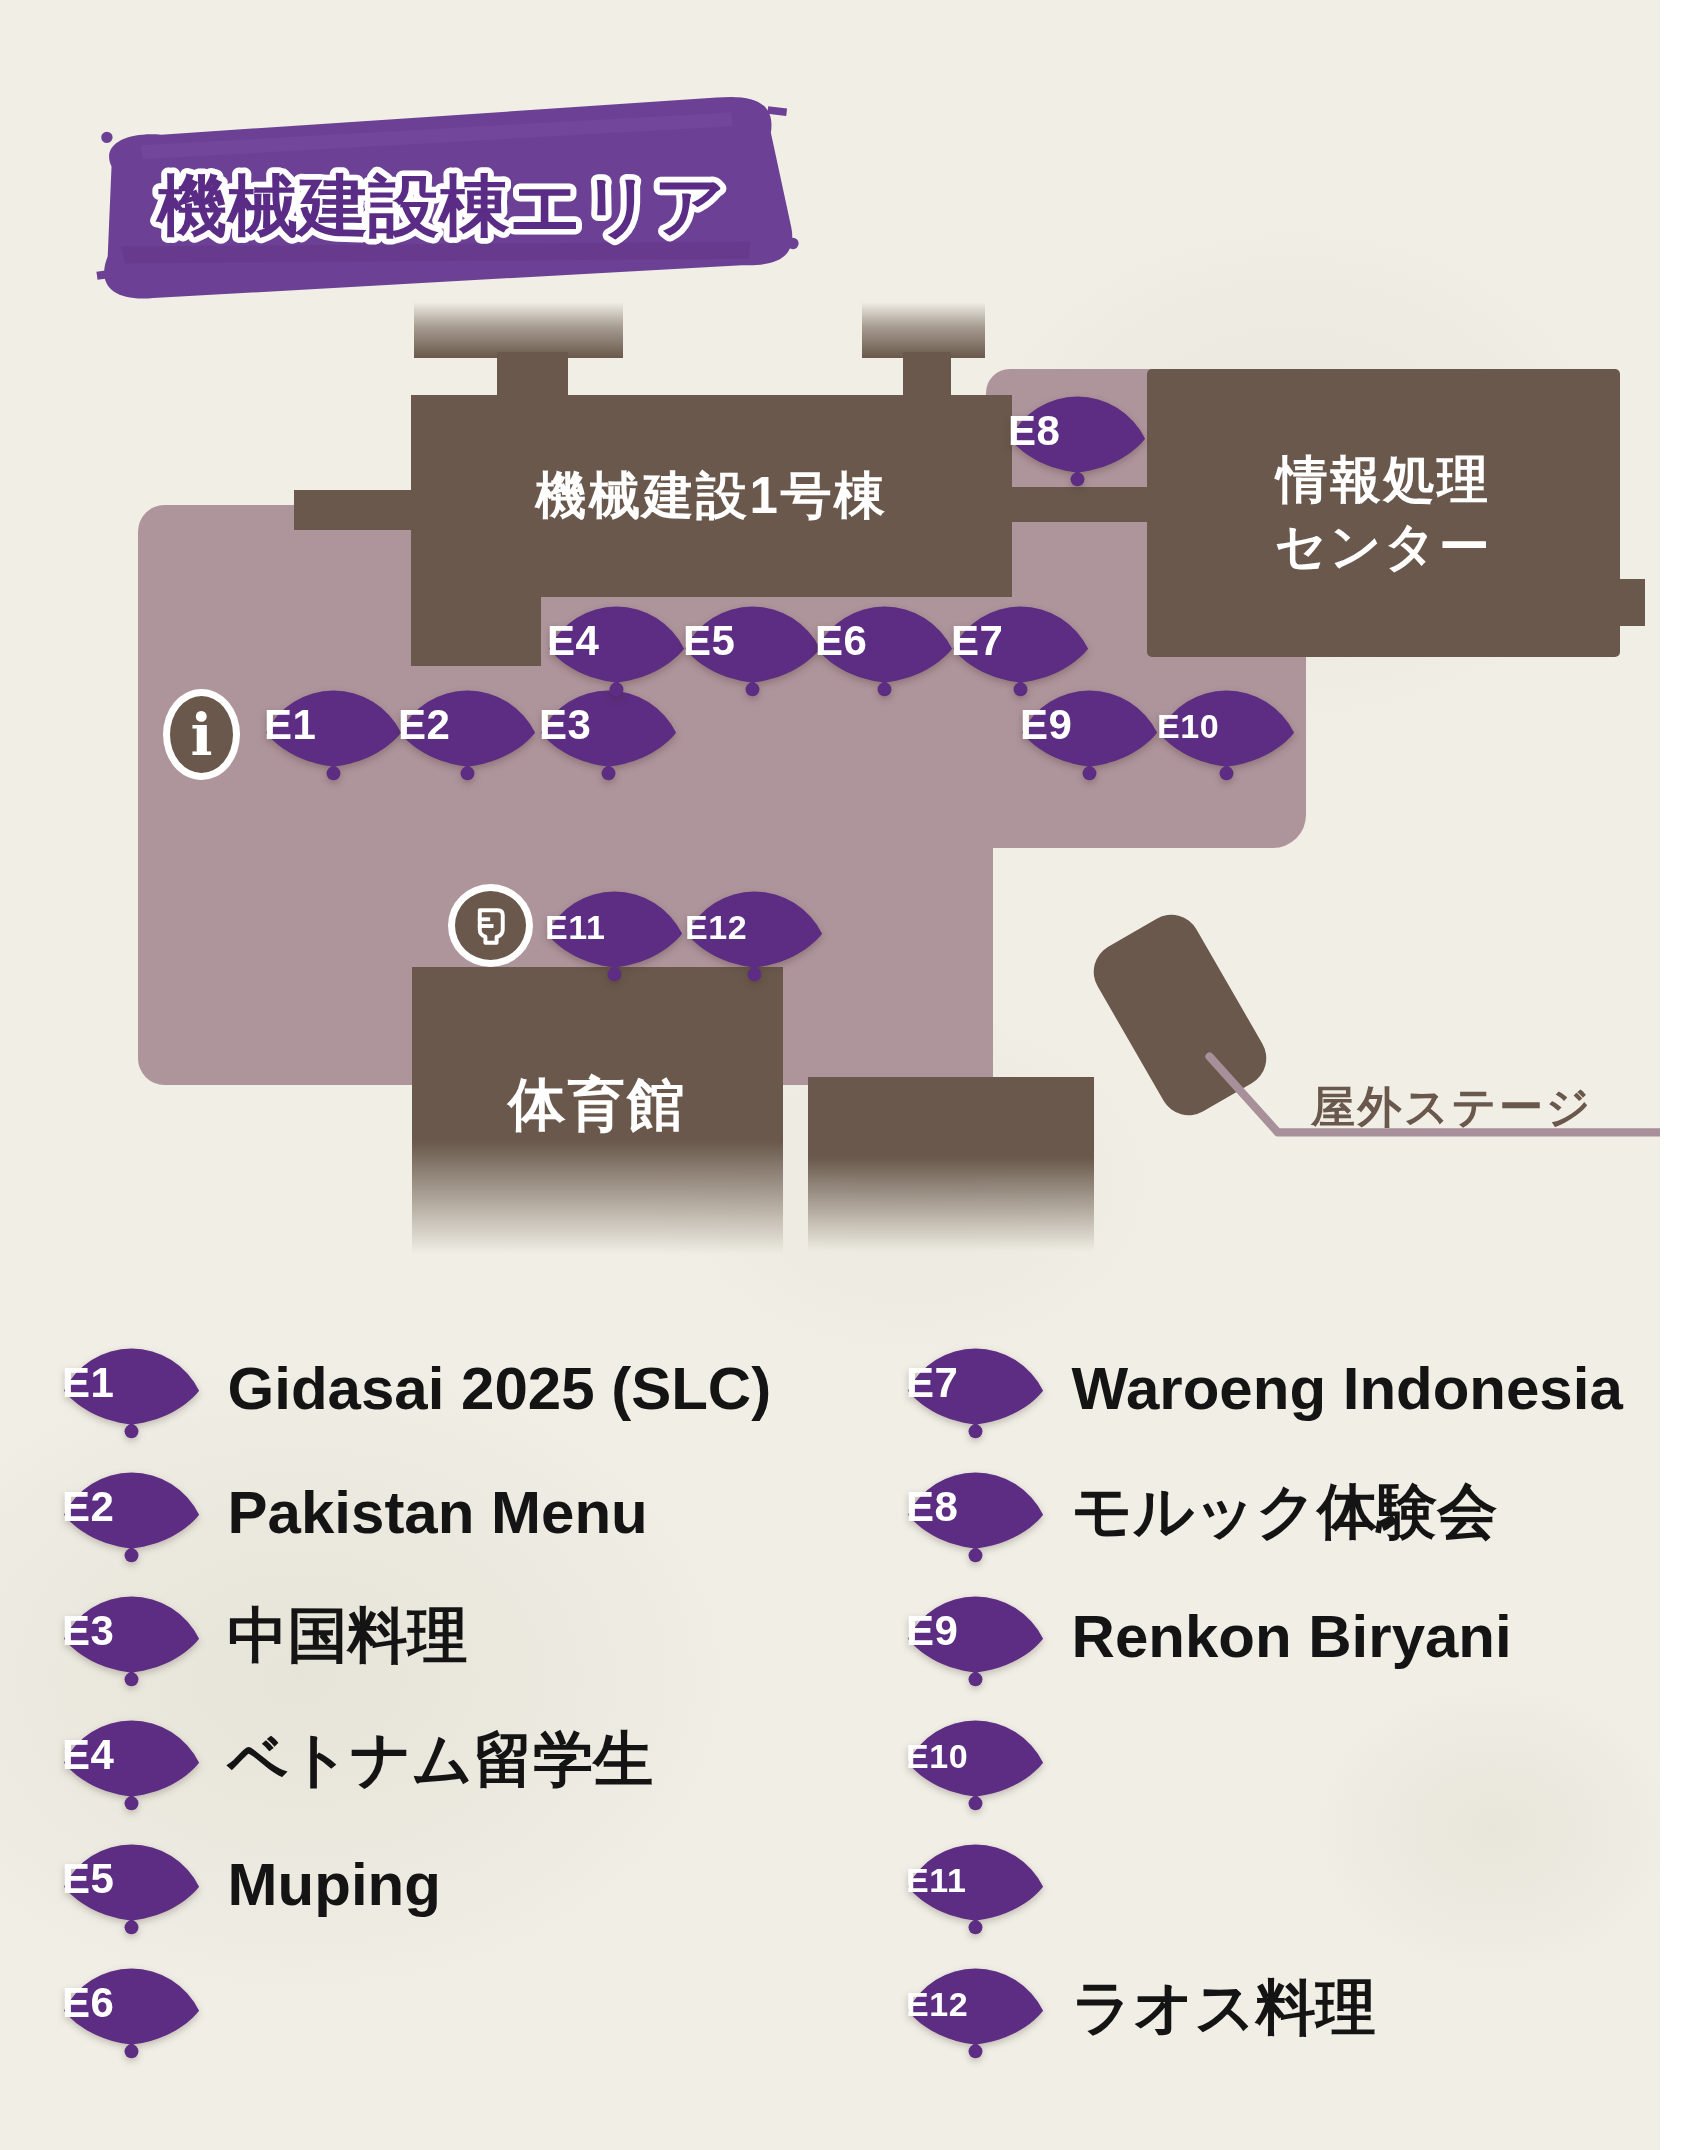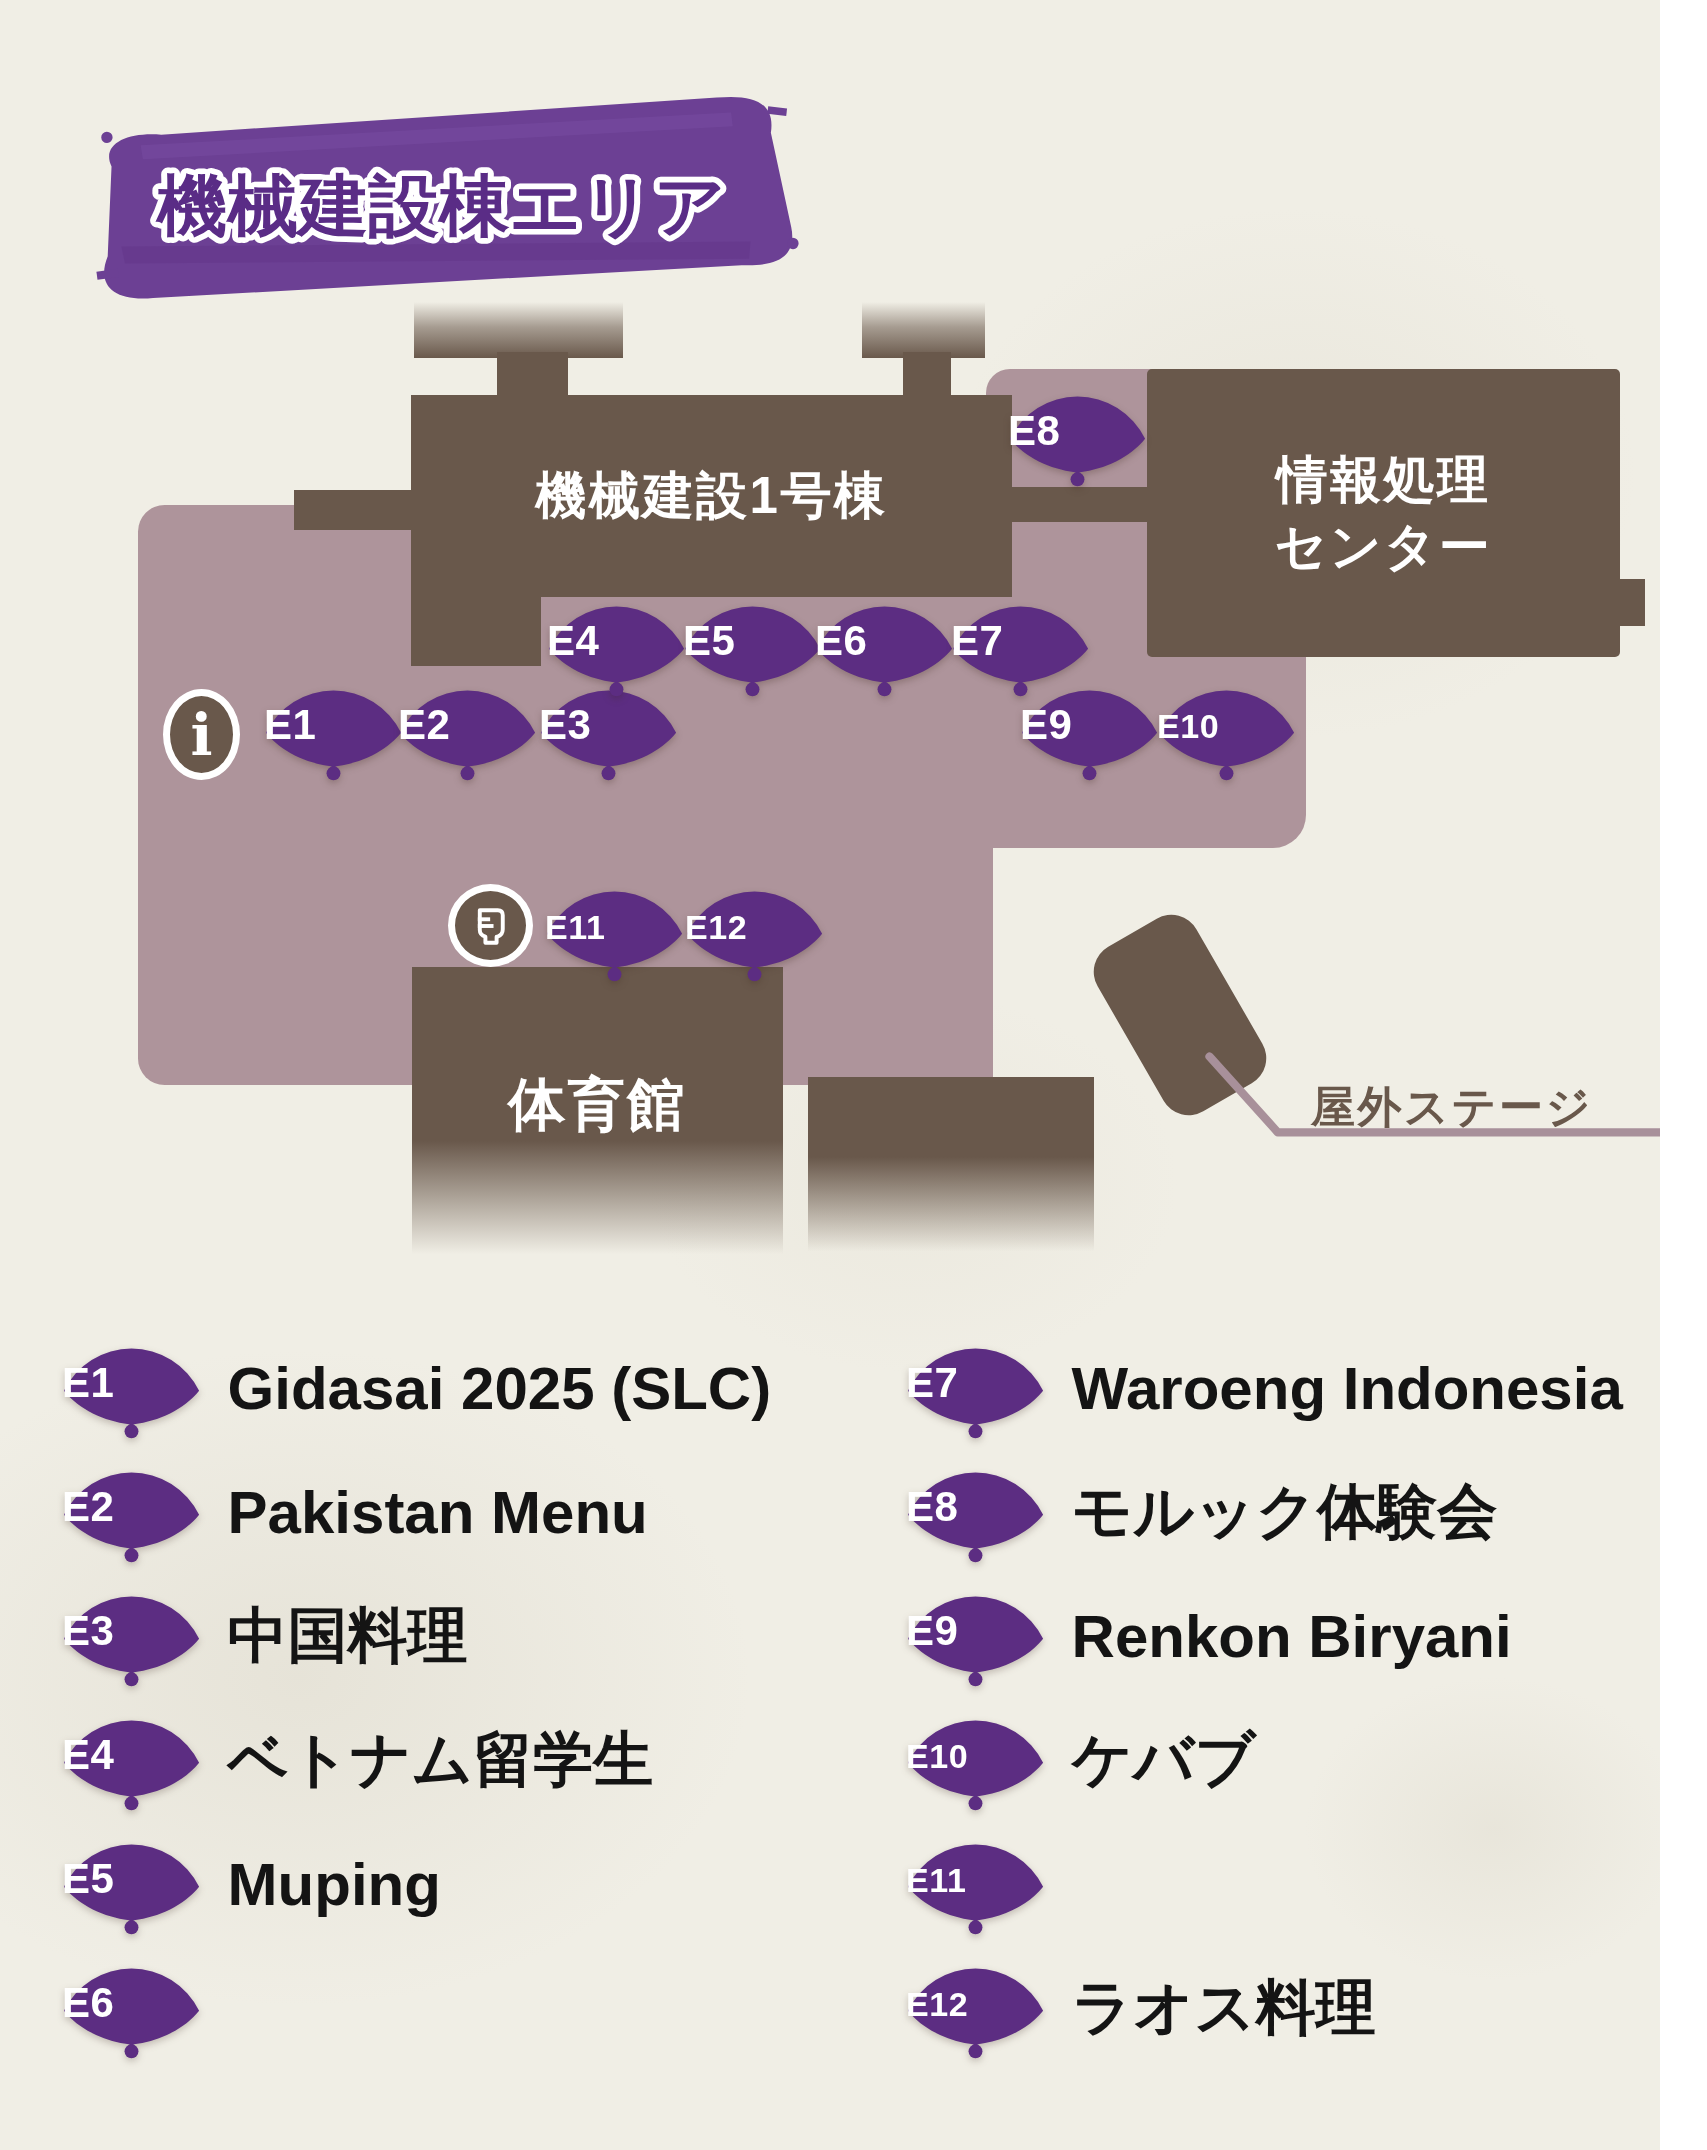--- a/index.html
+++ b/index.html
@@ -287,21 +287,20 @@
     </div>
     <span class="legend-text">Renkon Biryani</span>
   </div>
   <div class="legend-row" style="left:906px;top:1716px">
     <div class="legend-fan">
       <svg viewBox="0 0 220 150">
           <use href="#fan-shape" xlink:href="#fan-shape"></use>
         </svg>
       <span class="fan-label small">E10</span>
     </div>
-    <span class="legend-text">ケバブ</span>
   </div>
   <div class="legend-row" style="left:906px;top:1840px">
     <div class="legend-fan">
       <svg viewBox="0 0 220 150">
           <use href="#fan-shape" xlink:href="#fan-shape"></use>
         </svg>
       <span class="fan-label small">E11</span>
     </div>
   </div>
   <div class="legend-row" style="left:906px;top:1964px">

